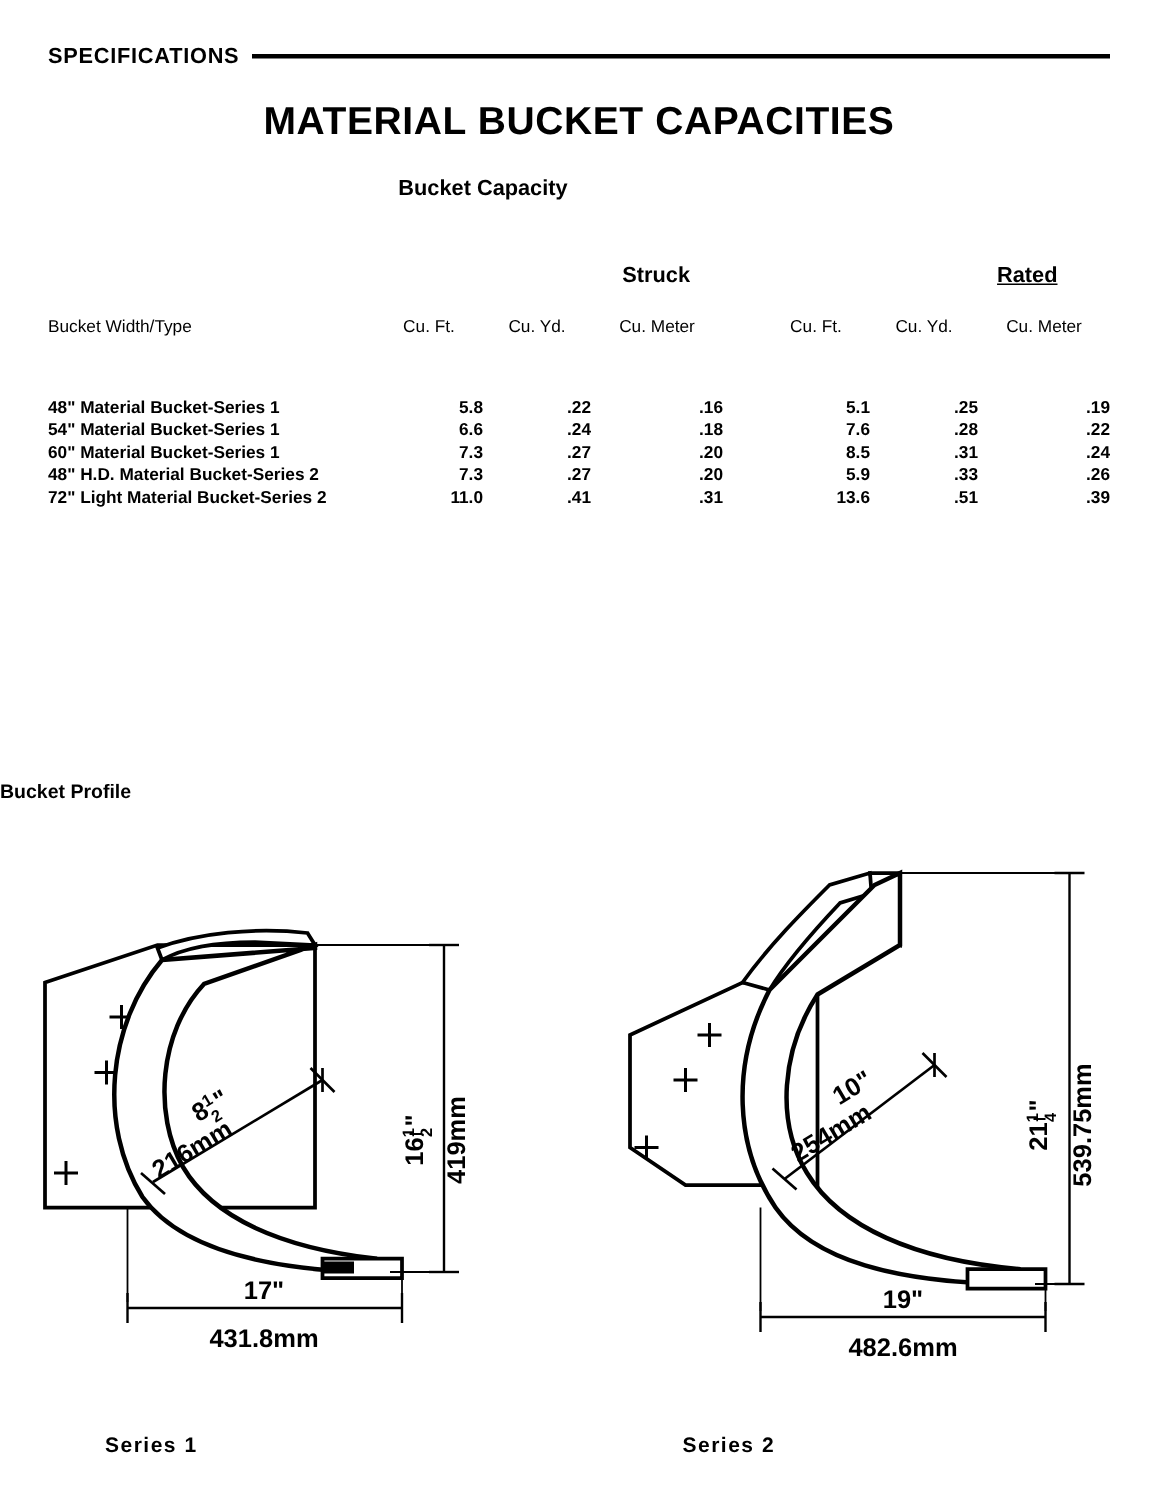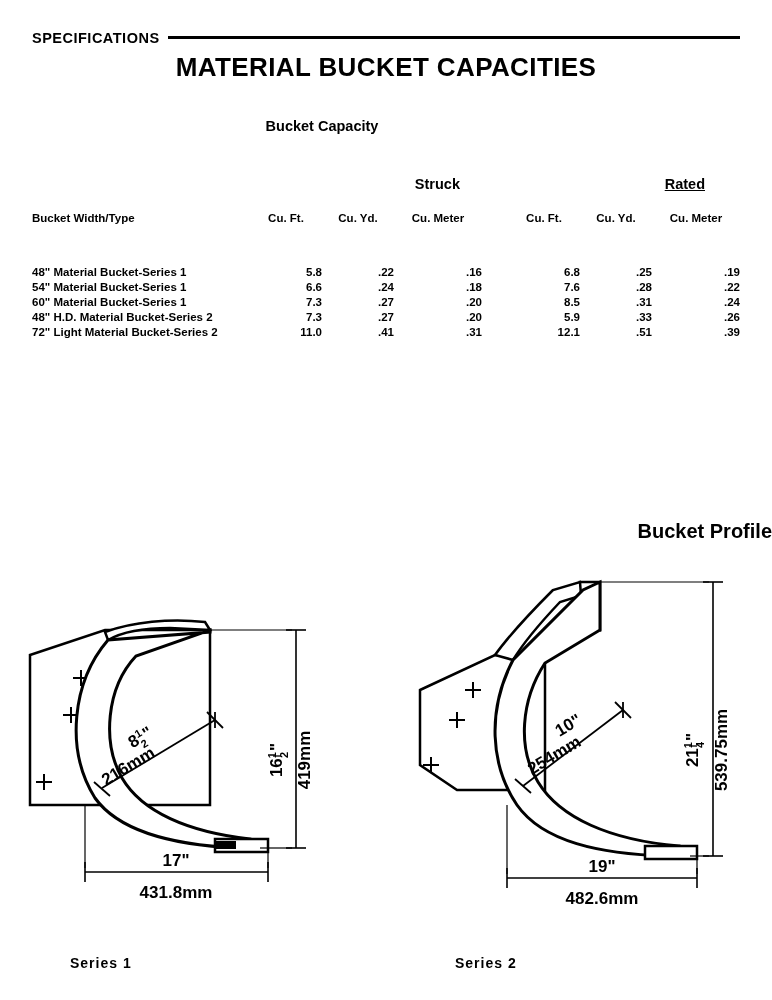--- a/index.html
+++ b/index.html
@@ -36,21 +36,21 @@
   .spec-header .spec-rule {
     flex: 1 1 auto;
     height: 3px;
     background: #000;
     margin-top: 6px;
   }
 
   .main-title {
     position: absolute;
     left: 0;
-    top: 52px;
+    top: 65px;
     width: 772px;
     text-align: center;
     font-size: 26px;
     font-weight: bold;
     letter-spacing: 0.4px;
   }
 
   
   .capacity-heading {
     position: absolute;
@@ -81,21 +81,21 @@
   table.cap {
     position: absolute;
     left: 32px;
     top: 212px;
     width: 708px;
     border-collapse: collapse;
     font-size: 11.5px;
   }
   table.cap th {
     font-size: 11.5px;
-    font-weight: bold;
+    font-weight: normal;
     text-align: center;
     padding: 0 0 6px 0;
     white-space: nowrap;
     margin-left: 17px;
   }
   table.cap th.type-col {
     text-align: left;
     width: 218px;
   }
   table.cap td {
@@ -115,22 +115,22 @@
   col.c-num { width: 72px; }
   col.c-met { width: 88px; }
   col.c-gap { width: 26px; }
 
   
   .profile-heading {
     position: absolute;
     left: 0;
     top: 520px;
     width: 772px;
-    text-align: right;
-    font-size: 20px;
+    text-align: left;
+    font-size: 13px;
     font-weight: bold;
   }
 
   .drawing {
     position: absolute;
     top: 560px;
     height: 380px;
   }
   .drawing.series1 { left: 10px; width: 340px; }
   .drawing.series2 { left: 395px; width: 360px; }
@@ -203,21 +203,21 @@
         <td></td>
         <td></td>
     </tr>
 
     <tr>
       <td class="type-col">48" Material Bucket-Series 1</td>
       <td>5.8</td>
       <td>.22</td>
       <td>.16</td>
       <td></td>
-      <td>6.8</td>
+      <td>5.1</td>
       <td>.25</td>
       <td>.19</td>
     </tr>
 
     <tr>
       <td class="type-col">54" Material Bucket-Series 1</td>
       <td>6.6</td>
       <td>.24</td>
       <td>.18</td>
       <td></td>
@@ -247,21 +247,21 @@
       <td>.33</td>
       <td>.26</td>
     </tr>
 
     <tr>
       <td class="type-col">72" Light Material Bucket-Series 2</td>
       <td>11.0</td>
       <td>.41</td>
       <td>.31</td>
       <td></td>
-      <td>12.1</td>
+      <td>13.6</td>
       <td>.51</td>
       <td>.39</td>
     </tr>
   </tbody>
 </table>
 
 <div class="profile-heading">Bucket Profile</div>
 
 <div class="drawing series1">
   <svg viewBox="0 0 340 380" width="340" height="380">

